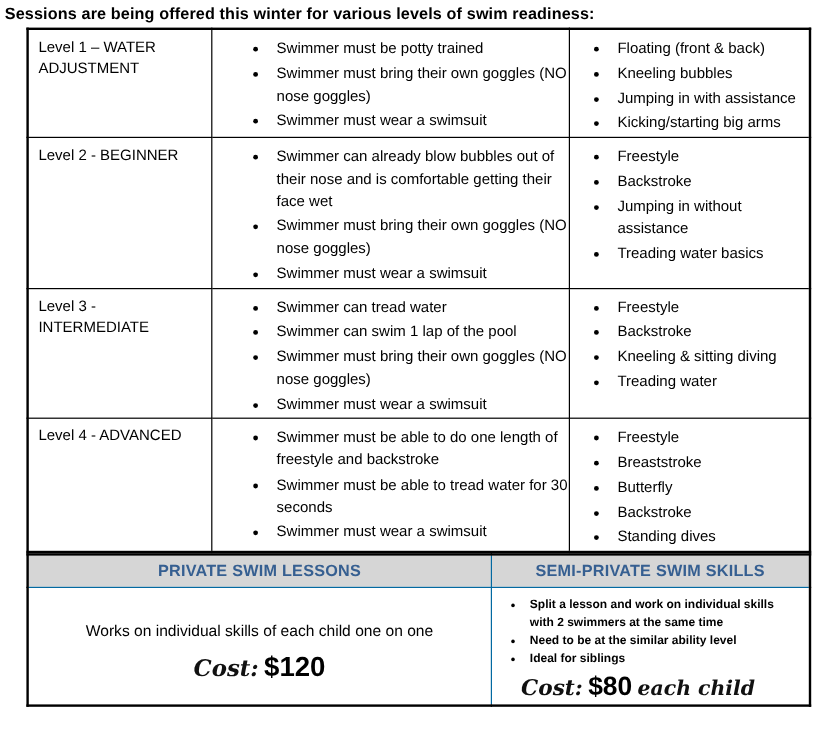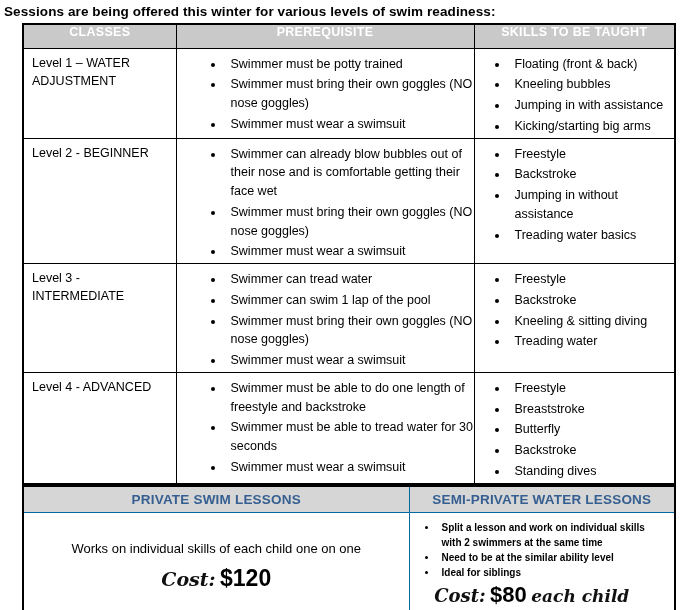--- a/index.html
+++ b/index.html
@@ -82,25 +82,20 @@
 
   <div class="doc-title">Sessions are being offered this winter for various levels of swim readiness:</div>
 
   <table class="main">
     <colgroup>
       <col class="col-class">
         <col class="col-prereq">
         <col class="col-skills">
     </colgroup>
     <tbody>
-        <tr>
-      <th>CLASSES</th>
-      <th>PREREQUISITE</th>
-      <th>SKILLS TO BE TAUGHT</th>
-    </tr>
     <tr>
       <td class="class-cell h-r1">Level 1 – WATER ADJUSTMENT</td>
       <td>
         <ul class="bullets">
               <li>Swimmer must be potty trained</li>
               <li>Swimmer must bring their own goggles (NO nose goggles)</li>
               <li>Swimmer must wear a swimsuit</li>
             </ul>
       </td>
       <td>
@@ -172,21 +167,21 @@
     </table>
 
   <table class="lessons">
     <colgroup>
         <col class="col-private">
         <col class="col-semi">
       </colgroup>
     <tbody>
         <tr>
       <th>PRIVATE SWIM LESSONS</th>
-      <th>SEMI-PRIVATE WATER LESSONS</th>
+      <th>SEMI-PRIVATE SWIM SKILLS</th>
     </tr>
     <tr>
       <td class="private-cell">
         <div class="private-desc">Works on individual skills of each child one on one</div>
         <div class="cost-line">
           <span class="handwriting cost-label">Cost:</span>
           <span class="cost-value">$120</span>
         </div>
       </td>
       <td class="semi-cell">

